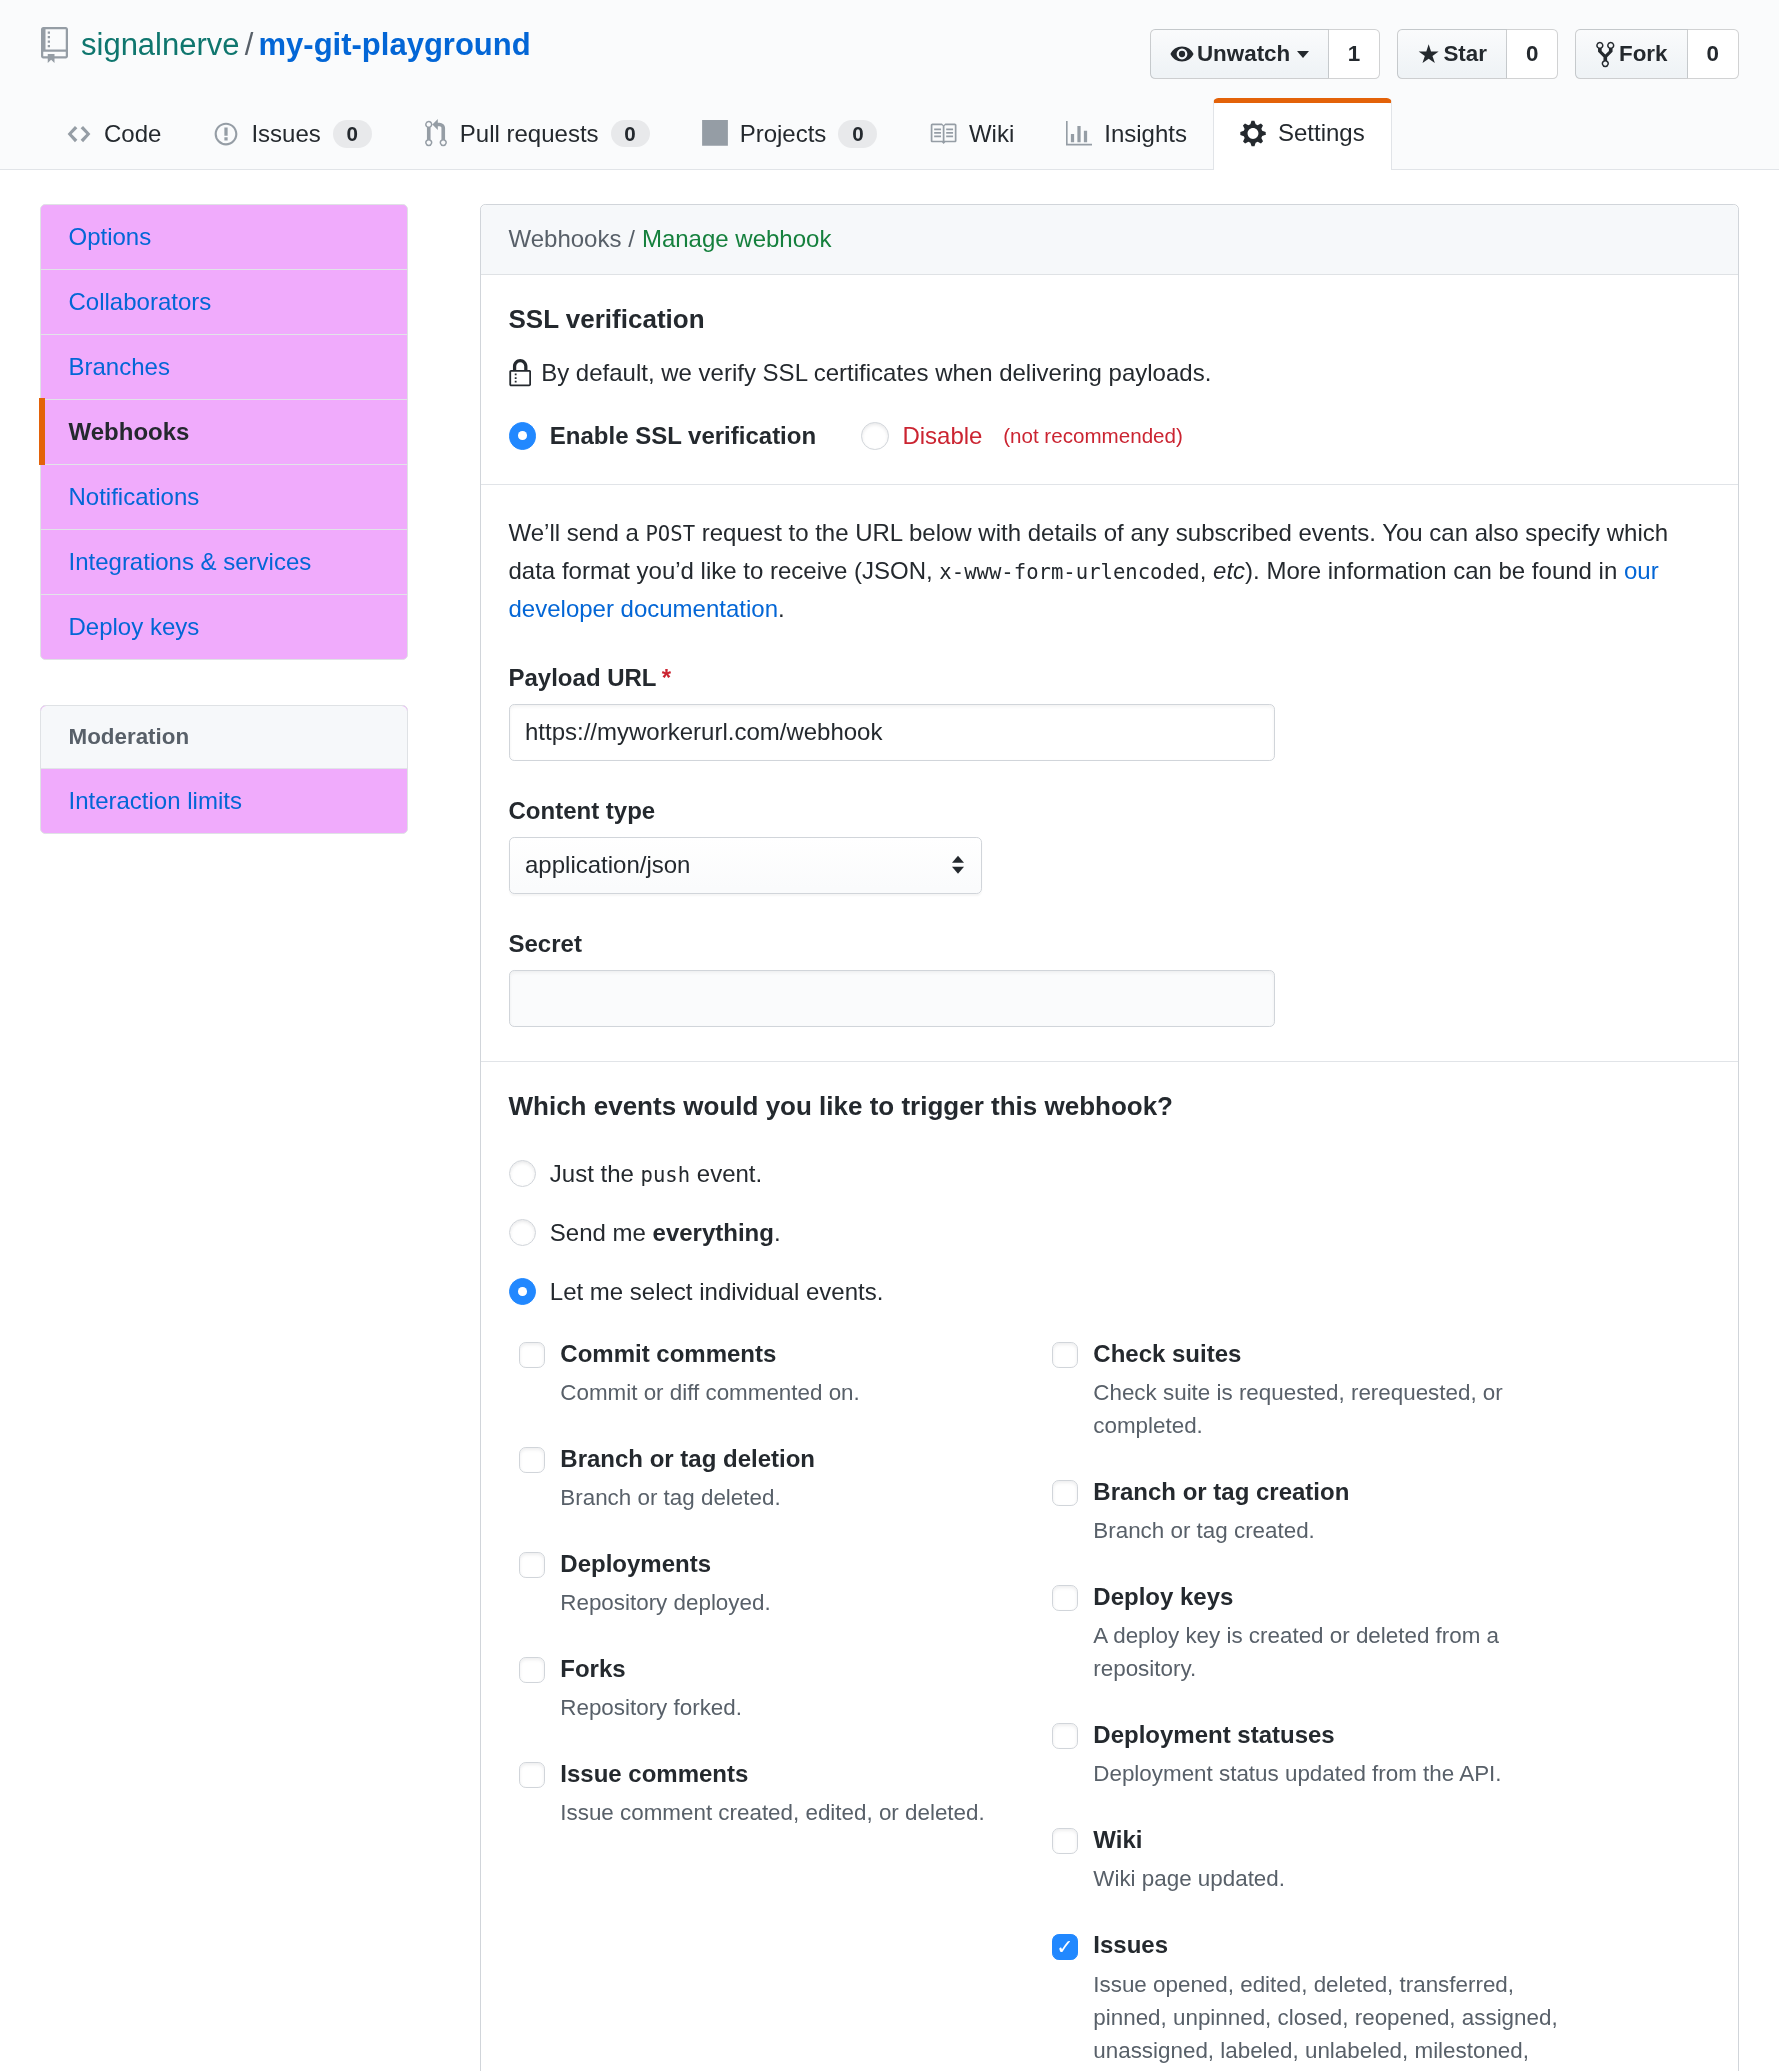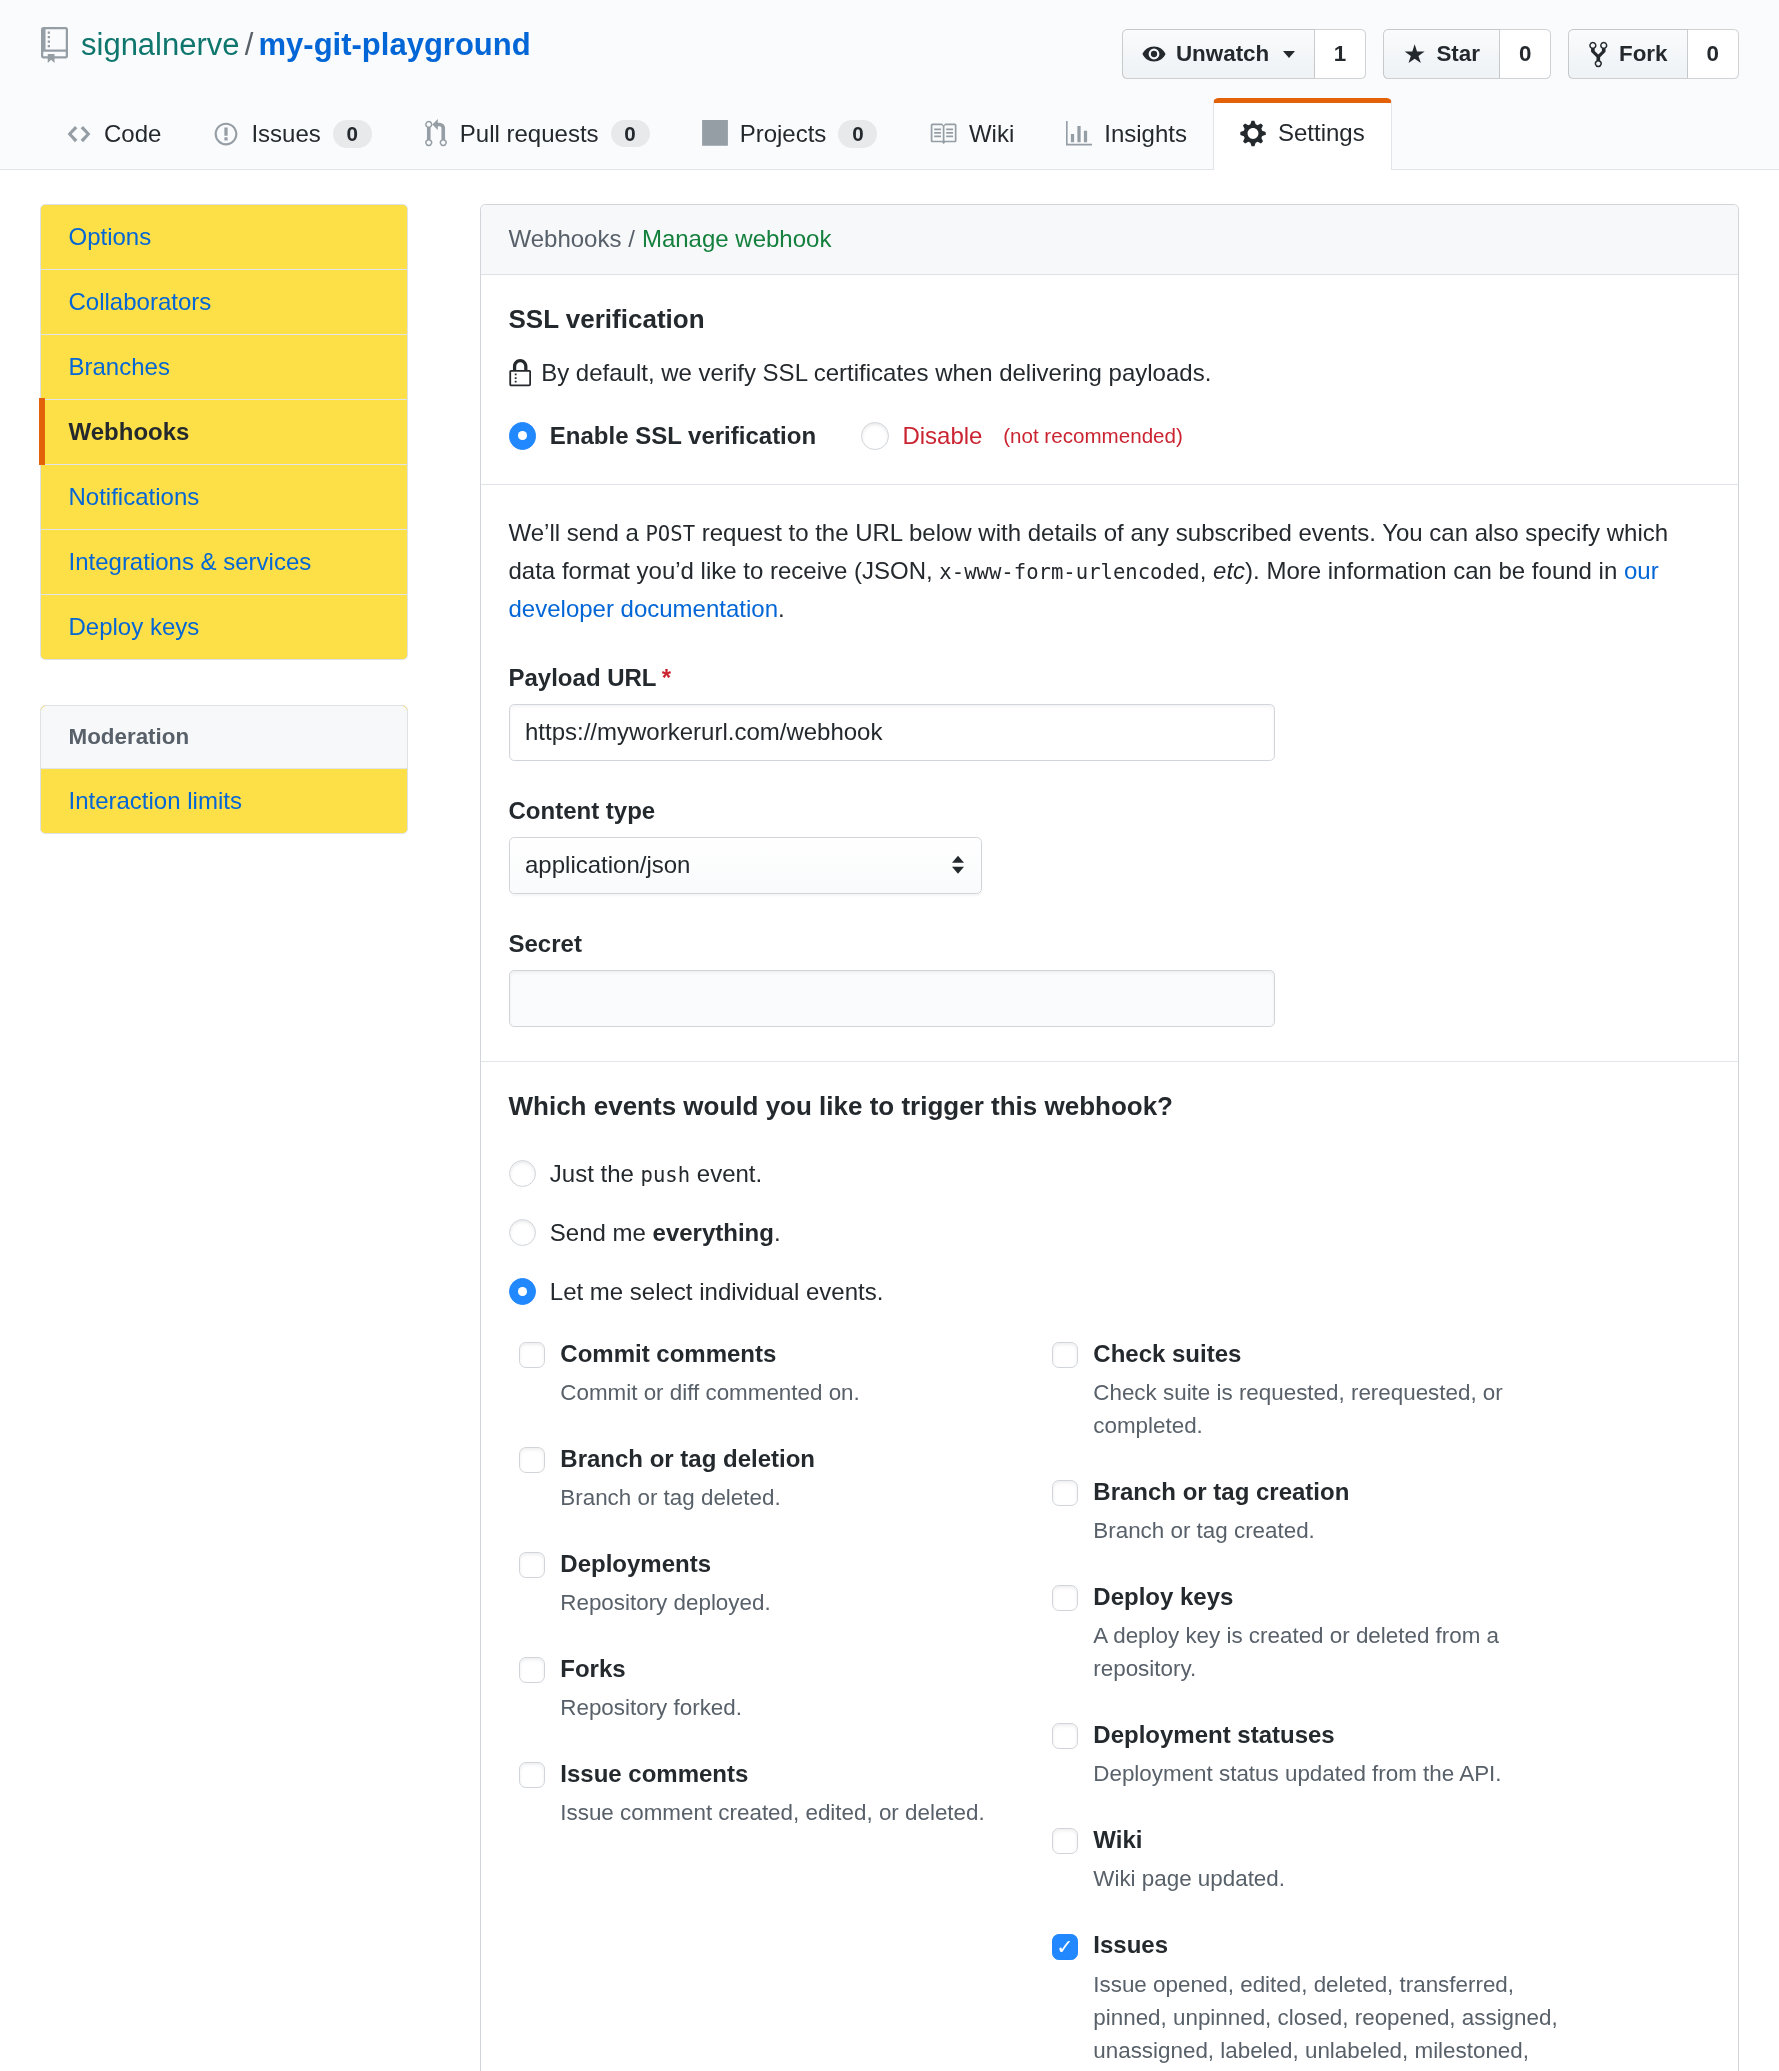--- a/index.html
+++ b/index.html
@@ -13,21 +13,21 @@
   .pagehead { background:#fafbfc; border-bottom:1.7px solid #e1e4e8; padding:26px 40px 0; }
   .repo-row { display:flex; justify-content:space-between; align-items:flex-start; }
   .repo-title { display:flex; align-items:center; gap:12px; font-size:31px; line-height:1.2; }
   .repo-title svg { fill:#959da5; }
   .repo-owner { color:#0f766e; font-weight:400; }
   .repo-sep { color:#586069; padding:0 5.2px; }
   .repo-name { color:#0366d6; font-weight:700; }
 
   .pagehead-actions { display:flex; gap:17px; margin-top:3.4px; }
   .btn-group { display:flex; }
-  .btn { display:flex; align-items:center; gap:10px; height:50px; padding:1px 19px;
+  .btn { display:flex; align-items:center; gap:3px; height:50px; padding:1px 19px;
          background:linear-gradient(-180deg,#fafbfc,#eff3f6 90%);
          border:1.7px solid rgba(27,31,35,.2); border-radius:5.2px 0 0 5.2px;
          font-size:22.4px; font-weight:700; color:#24292e; cursor:pointer;
          font-family:inherit; }
   .btn svg { fill:#24292e; }
   .caret { width:0; height:0; border-left:6.9px solid transparent; border-right:6.9px solid transparent;
            border-top:7.7px solid #24292e; margin-left:3.4px; }
   .social-count { display:flex; align-items:center; height:50px; padding:0 19px;
                   background:#fff; border:1.7px solid rgba(27,31,35,.2); border-left:0;
                   border-radius:0 5.2px 5.2px 0; font-size:22.4px; font-weight:700; color:#24292e; }
@@ -43,21 +43,21 @@
                            margin-bottom:-1.7px; padding:15.5px 26px 22.4px; font-weight:400; }
   .reponav-item.selected svg { fill:#24292e; }
   .counter { background:rgba(27,31,35,.08); border-radius:17px; padding:1.7px 13.8px;
              font-size:20.6px; font-weight:700; color:#24292e; }
 
   
   .container { display:flex; gap:72px; padding:34px 40px 0; align-items:flex-start; }
 
   
   .sidebar { width:368px; flex:none; }
-  .menu { border:1.7px solid #dfe2e5; border-radius:5.2px; background:#fde047; }
+  .menu { border:1.7px solid #dfe2e5; border-radius:5.2px; background:#f0abfc; }
   .menu + .menu { margin-top:45px; }
   .menu-item { display:block; padding:18px 27.5px; color:#0366d6; font-size:24px;
                border-bottom:1.7px solid #e1e4e8; cursor:pointer; position:relative; }
   .menu-item:last-child { border-bottom:0; }
   .menu-item.active { color:#24292e; font-weight:700; cursor:default; }
   .menu-item.active::before { content:''; position:absolute; left:-1.7px; top:-1.7px; bottom:-1.7px;
                               width:5.2px; background:#e36209; }
   .menu-header { padding:18px 27.5px; background:#f6f8fa; color:#586069; font-weight:700;
                  font-size:22.4px; border-bottom:1.7px solid #e1e4e8; border-radius:5.2px 5.2px 0 0; }
 

